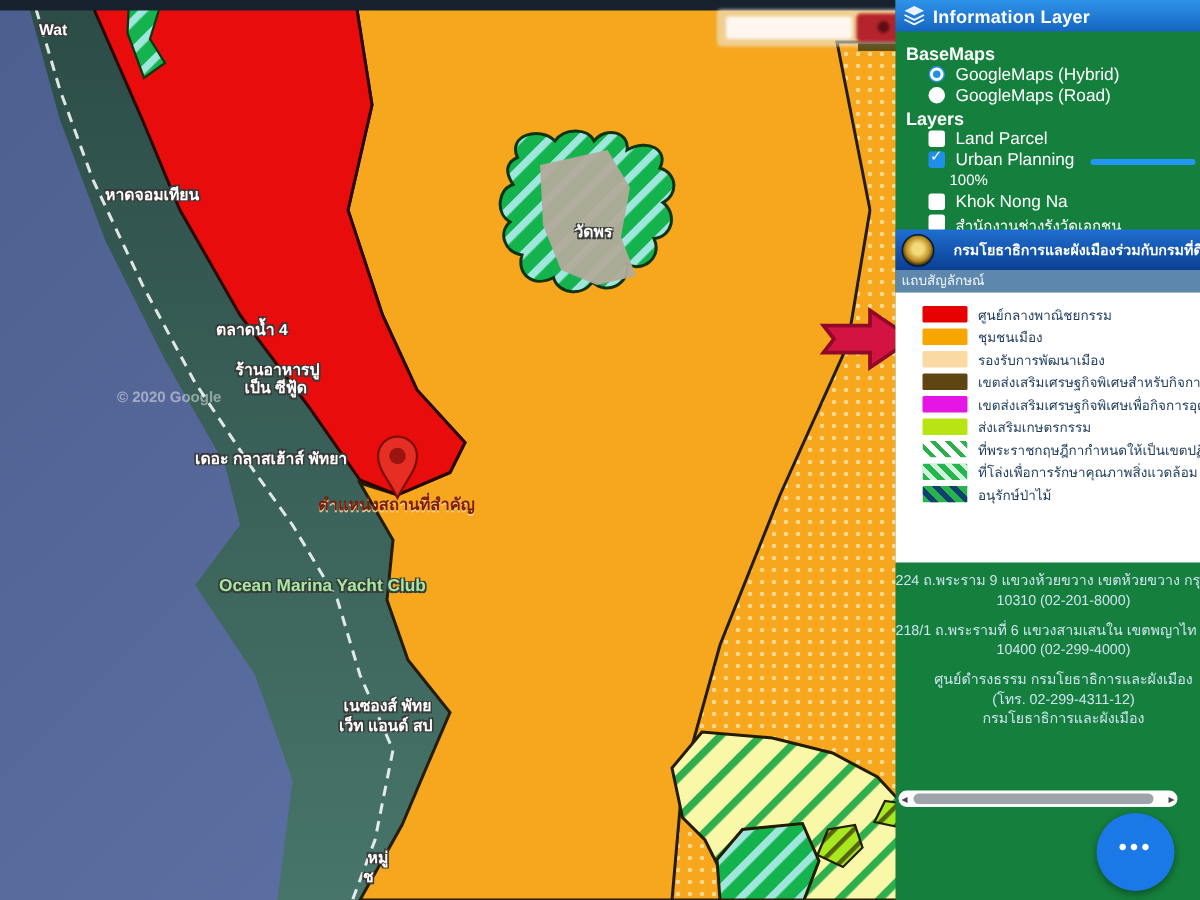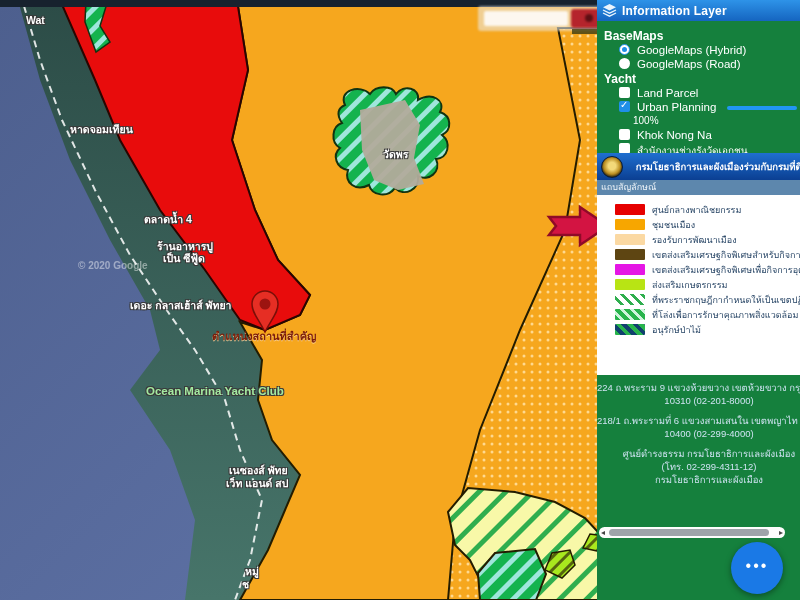--- a/index.html
+++ b/index.html
@@ -173,21 +173,21 @@
     <div class="sb-section">
       <div class="sec-label" style="top:8px;">BaseMaps</div>
       <div class="ctl-row" style="top:23px;">
         <span class="radio on"></span>
         <span>GoogleMaps (Hybrid)</span>
       </div>
       <div class="ctl-row" style="top:37px;">
         <span class="radio"></span>
         <span>GoogleMaps (Road)</span>
       </div>
-      <div class="sec-label" style="top:51px;">Yacht</div>
+      <div class="sec-label" style="top:51px;">Layers</div>
       <div class="ctl-row" style="top:66px;">
         <span class="cb"></span>
         <span>Land Parcel</span>
       </div>
       <div class="ctl-row" style="top:80px;width:160px;">
         <span class="cb on"></span>
         <span>Urban Planning</span>
         <span class="slider"></span>
       </div>
       <div class="pct" style="top:94px;">100%</div>

